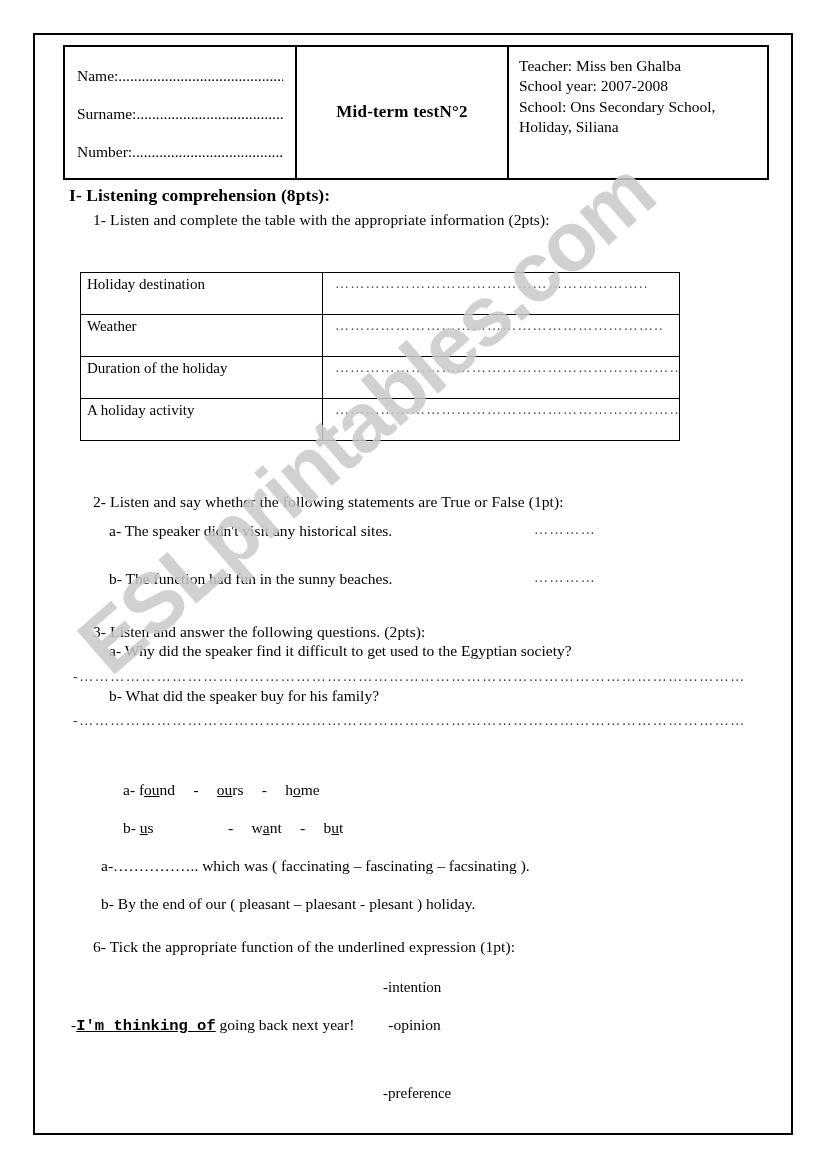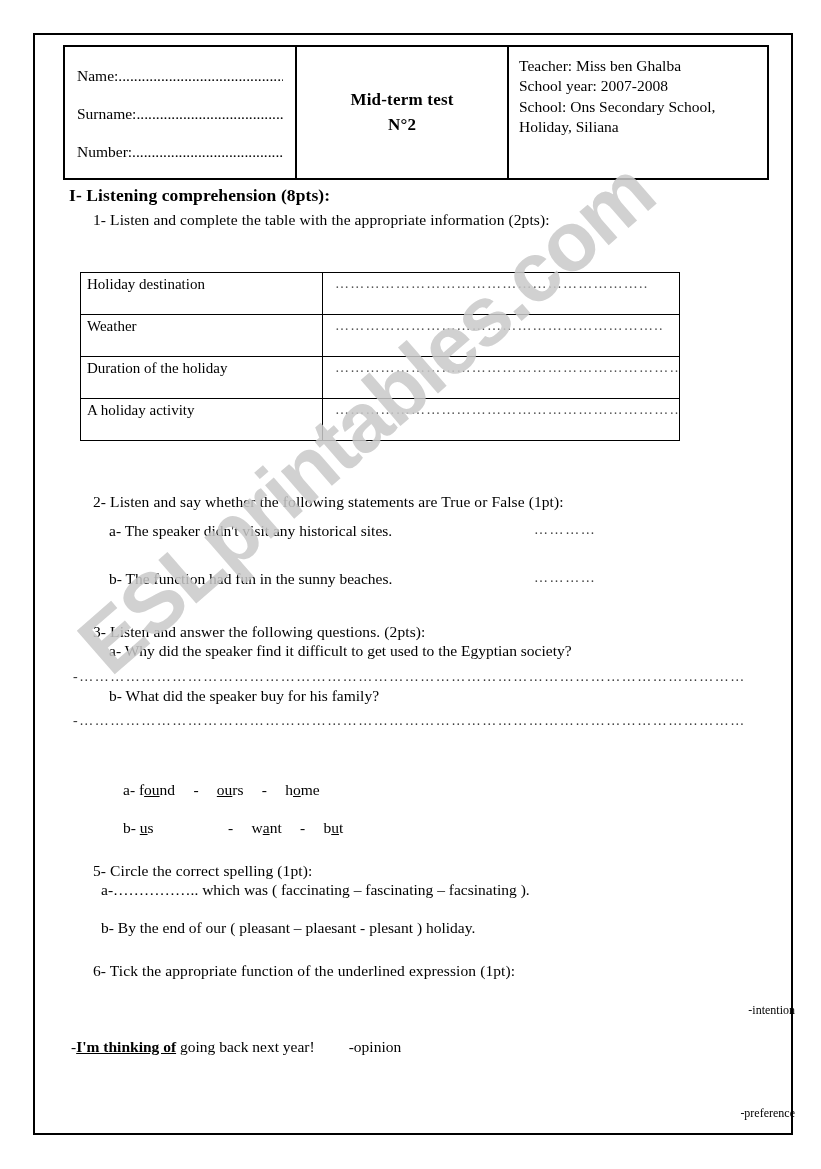--- a/index.html
+++ b/index.html
@@ -73,21 +73,21 @@
   }
   #hcell-student {
     width: 232px;
     border-right: 2px solid #000000;
     padding: 20px 12px 0 12px;
   }
   #hcell-title {
     width: 212px;
     border-right: 2px solid #000000;
     display: flex;
-    flex-direction: column;
+    flex-direction: row;
     align-items: center;
     justify-content: center;
   }
   #hcell-info {
     flex: 1;
     padding: 9px 0 8px 10px;
     border-radius: 13px;
   }
   .field-row {
     font-size: 15.5px;
@@ -210,31 +210,30 @@
 
   
   .spell-row {
     font-size: 15.5px;
     margin-left: 66px;
     white-space: nowrap;
   }
 
   
   .fn-center {
-    font-size: 12px;
+    font-size: 15px;
     margin-left: 348px;
     white-space: nowrap;
-    text-align: right;
   }
   .fn-expr {
     font-size: 15.5px;
     margin-left: 36px;
     white-space: nowrap;
   }
-  .fn-expr b { font-weight: bold; text-decoration: underline; }
+  .fn-expr b { font-weight: bold; text-decoration: underline; font-family: Liberation Mono, monospace; }
   .fn-expr .opt { margin-left: 34px; font-family: Liberation Serif, serif; }
 </style>
 </head>
 <body>
 
 <div id="page">
 
   <div id="watermark">
     <div class="wm-text">ESLprintables.com</div>
   </div>
@@ -333,21 +332,20 @@
         <span class="w">b-</span>
         <span class="w slot1"><span></span><u class="u">u</u><span>s</span></span>
         <span class="sep">-</span>
         <span class="w"><span>w</span><u class="u">a</u><span>nt</span></span>
         <span class="sep">-</span>
         <span class="w"><span>b</span><u class="u">u</u><span>t</span></span>
       </div>
 
       <div class="spacer-20"></div>
 
-      <div class="task-title tight">5- Circle the correct spelling (1pt):</div>
       <div class="spell-row">a-…………….. which was ( faccinating – fascinating – facsinating ).</div>
       <div class="spacer-20"></div>
       <div class="spell-row">b- By the end of our ( pleasant – plaesant -  plesant ) holiday.</div>
 
       <div class="spacer-20"></div>
 
       <div class="task-title">6- Tick the appropriate function of the underlined expression (1pt):</div>
       <div class="spacer-20"></div>
 
       <div class="fn-center">-intention</div>

